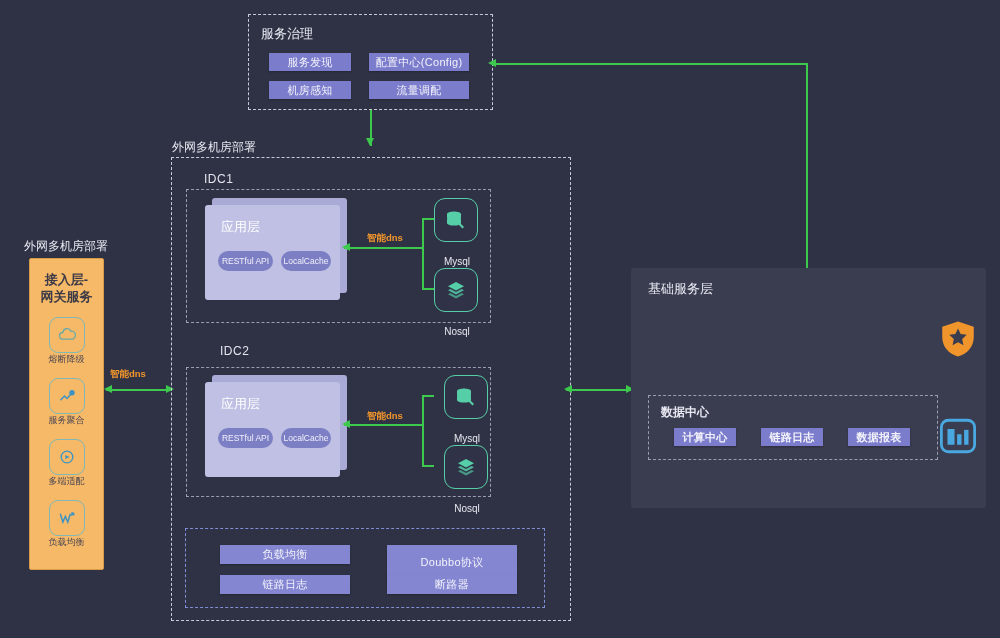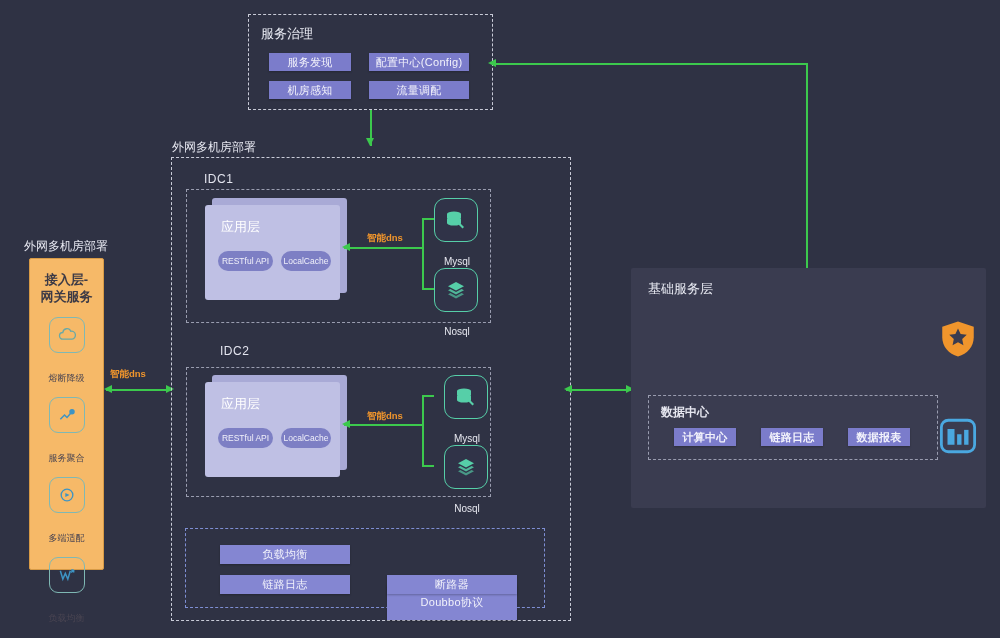--- a/index.html
+++ b/index.html
@@ -42,21 +42,21 @@
 
   
   .gw{
     background:#f6b968;border:1px solid #d79a46;border-radius:2px;
     display:flex;flex-direction:column;align-items:center;
   }
   .gw-ttl{font-size:13px;color:#3c3a46;font-weight:bold;text-align:center;line-height:17px;margin-top:12px;}
   .gw-item{display:flex;flex-direction:column;align-items:center;margin-top:12px;}
   .gw-ico{width:34px;height:34px;border:1.5px solid #7fb8b4;border-radius:9px;
           display:flex;align-items:center;justify-content:center;}
-  .gw-cap{font-size:9px;color:#4a4552;margin-top:19px;}
+  .gw-cap{font-size:9px;color:#4a4552;margin-top:0;}
 
   
   .basepanel{background:#3a3c50;border-radius:2px;}
 
   
   .dbico{width:42px;height:42px;border:1.6px solid #56cfa8;border-radius:11px;
          display:flex;align-items:center;justify-content:center;background:#303348;}
   .dbcap{font-size:10px;color:#e7e8f0;text-align:center;margin-top:14px;}
 
   
@@ -216,21 +216,21 @@
       <path d="M12 4l8 4.2-8 4.2-8-4.2z"></path>
       <path d="M4 12.2l8 4.2 8-4.2-2.4-1.3L12 14l-5.6-3z" opacity=".85"></path>
       <path d="M4 16.2l8 4.2 8-4.2-2.4-1.3L12 18l-5.6-3z" opacity=".65"></path>
     </svg>
   </div>
   <div class="dbcap">Nosql</div>
 </div>
 
 <div class="abs dash-blue" style="left:185px;top:528px;width:360px;height:80px;">
   <div class="abs pill light" style="left:34px;top:16px;width:130px;height:19px;">负载均衡</div>
-  <div class="abs pill light" style="left:201px;top:16px;width:130px;height:35px;margin-top:40px;">Doubbo协议</div>
+  <div class="abs pill light" style="left:201px;top:16px;width:130px;height:35px;">Doubbo协议</div>
   <div class="abs pill light" style="left:34px;top:46px;width:130px;height:19px;">链路日志</div>
   <div class="abs pill light" style="left:201px;top:46px;width:130px;height:19px;">断路器</div>
 </div>
 
 <div class="abs hline" style="left:566px;top:389px;width:66px;"></div>
 <div class="abs arrow-l" style="left:564px;top:385px;"></div>
 <div class="abs arrow-r" style="left:626px;top:385px;"></div>
 
 <div class="abs basepanel" style="left:631px;top:268px;width:355px;height:240px;">
   <div class="abs sec-title" style="left:17px;top:12px;">基础服务层</div>

